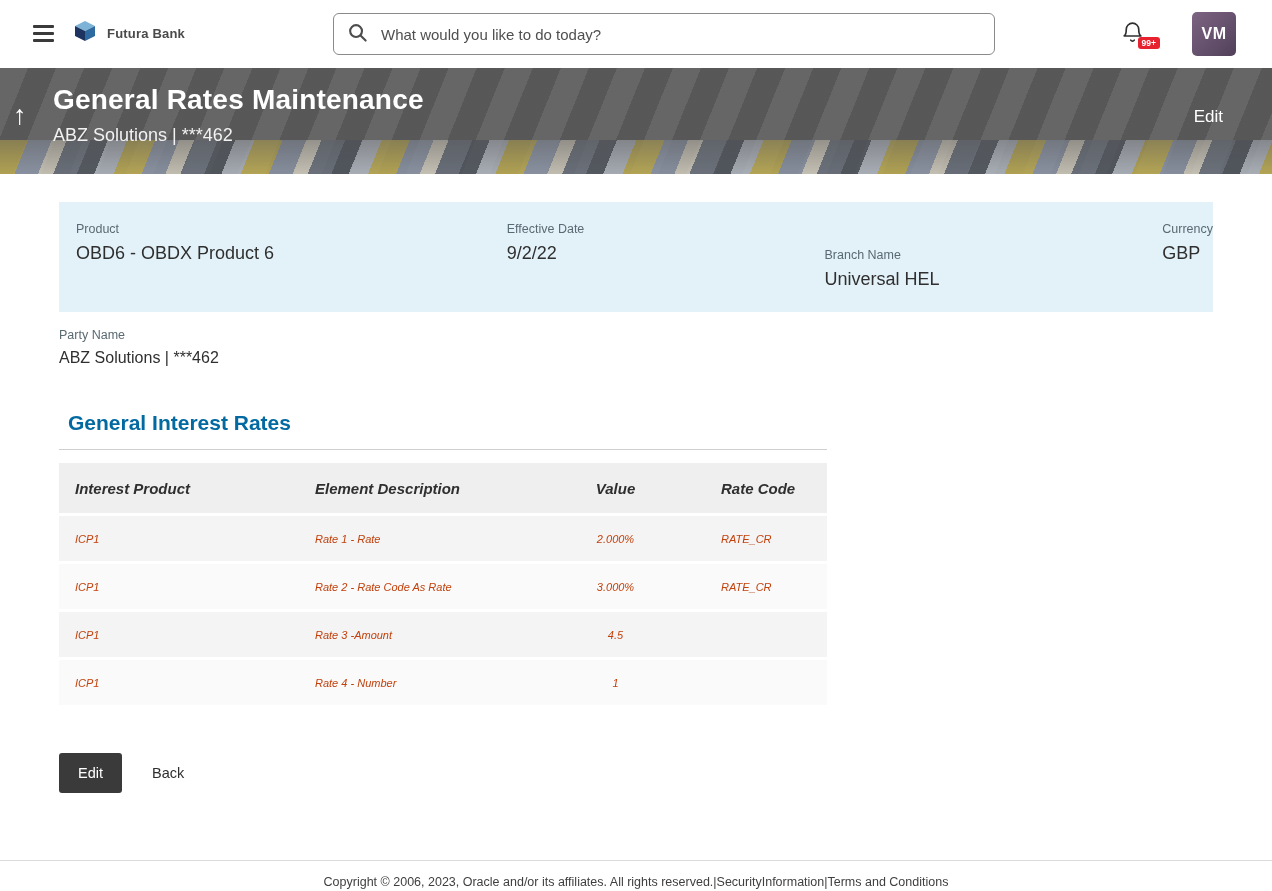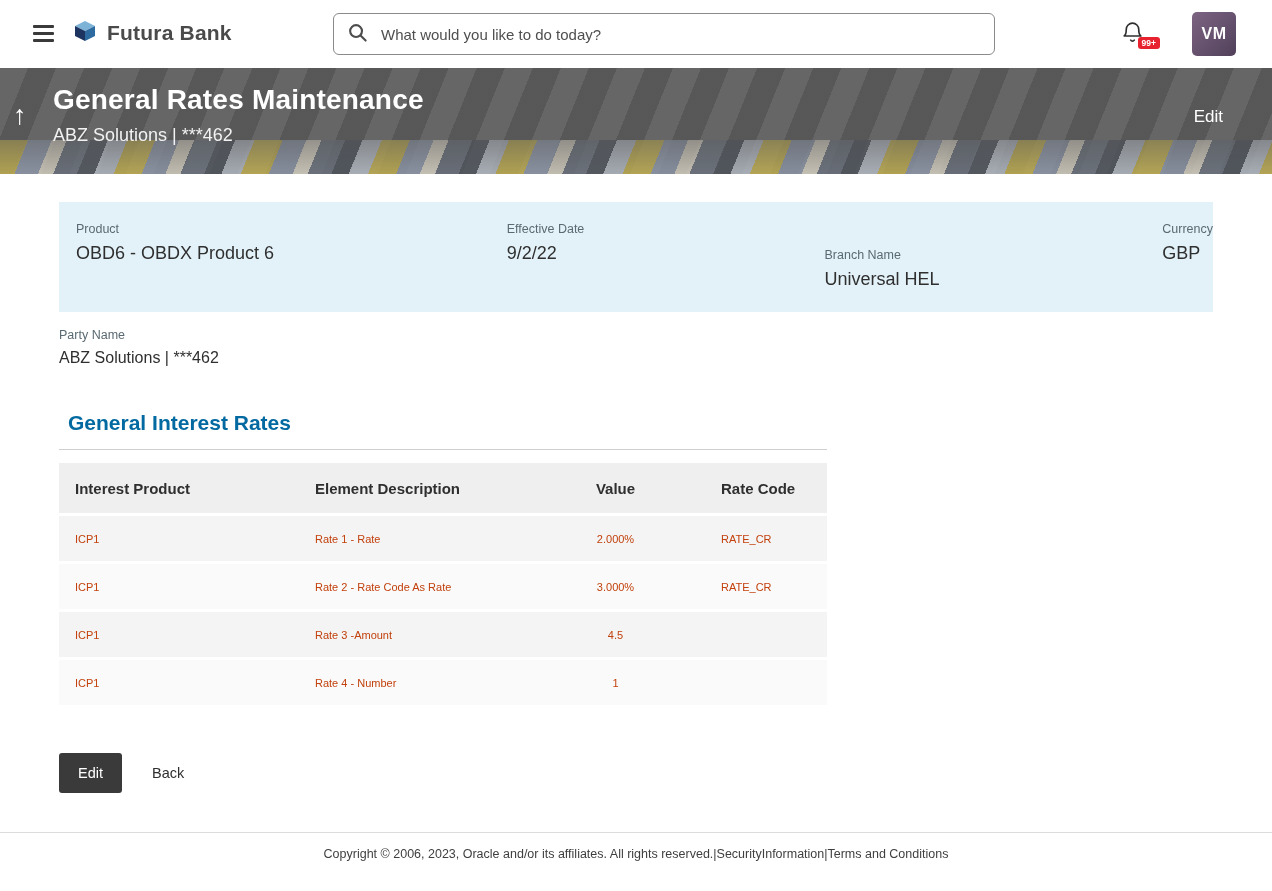--- a/index.html
+++ b/index.html
@@ -13,21 +13,21 @@
     color: #2f2f2f;
   }
 
   
   .header { height: 68px; position: relative; background: #fff; }
   .hamburger { position: absolute; left: 33px; top: 25px; width: 21px; cursor: pointer; }
   .hamburger span { display: block; height: 2.5px; background: #3a3a3a; margin-bottom: 4.5px; border-radius: 1px; }
   .hamburger span:last-child { margin-bottom: 0; }
 
   .logo { position: absolute; left: 72px; top: 18px; display: flex; align-items: center; gap: 9px; }
-  .logo-text { font-size: 21px; font-weight: 700; color: #4a4a4a; letter-spacing: 0.2px; }
+  .logo-text { font-size: 13px; font-weight: 700; color: #4a4a4a; letter-spacing: 0.2px; }
 
   .search-box {
     position: absolute; left: 333px; top: 13px; width: 662px; height: 42px;
     border: 1.5px solid #8a8a8a; border-radius: 6px;
     display: flex; align-items: center; padding: 0 13px; gap: 11px; background: #fff;
   }
   .search-box input {
     border: none; outline: none; flex: 1; font-size: 15px; color: #333;
     background: transparent; font-family: "Liberation Sans", sans-serif;
   }
@@ -86,21 +86,21 @@
 
   .party { margin-top: 16px; }
   .party .lbl { font-size: 12.5px; color: #5a6a72; }
   .party .val { font-size: 16px; color: #2f2f2f; margin-top: 7px; }
 
   .rates { width: 768px; margin-top: 44px; }
   .rates-heading {
     font-size: 21px; font-weight: 700; color: #0369a1;
     padding: 0 0 14px 9px; border-bottom: 1px solid #cfcfcf;
   }
-  .table { margin-top: 13px; }
+  .table { margin-top: 13px; font-style: italic; }
   .thead, .trow {
     display: grid;
     grid-template-columns: 256px 230px 141px 141px;
     align-items: center;
   }
   .thead { background: #efefef; height: 50px; font-weight: 700; font-size: 15px; color: #2f2f2f; }
   .trow { height: 45px; margin-top: 3px; font-size: 11px; color: #c2410c; background: #f7f7f7; }
   .trow:nth-child(odd) { background: #f4f4f4; }
   .trow:nth-child(even) { background: #fafafa; }
   .c1 { padding-left: 16px; }
@@ -113,21 +113,21 @@
     padding: 12px 19px; border: none; border-radius: 3px; cursor: pointer;
   }
   .btn-back {
     background: none; border: none; color: #2f2f2f; font-size: 14.5px;
     font-family: "Liberation Sans", sans-serif; margin-left: 24px; cursor: pointer;
   }
 
   
   .footer {
     position: absolute; left: 0; right: 0; bottom: 0; background: #fff;
-    border-top: 1px solid #dcdcdc; padding: 14px 0 30px;
+    border-top: 1px solid #dcdcdc; padding: 14px 0 2px;
     text-align: center; font-size: 12.5px; color: #3f3f3f;
   }
   .footer .link { color: #3f3f3f; cursor: pointer; }
 </style>
 </head>
 <body>
 
 <div class="header">
   <div class="hamburger">
     <span></span>

